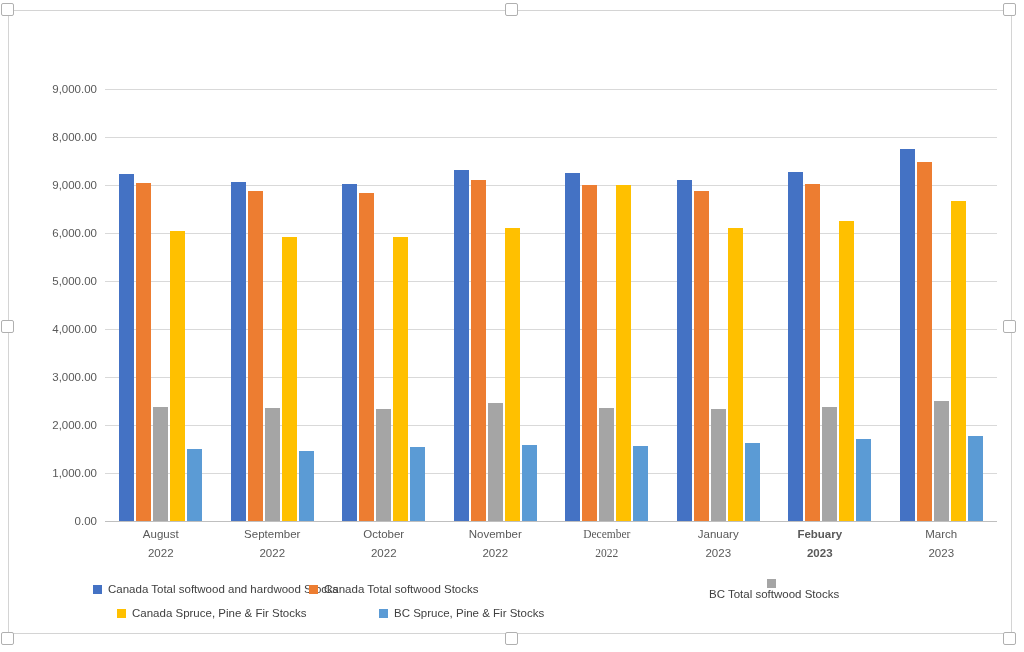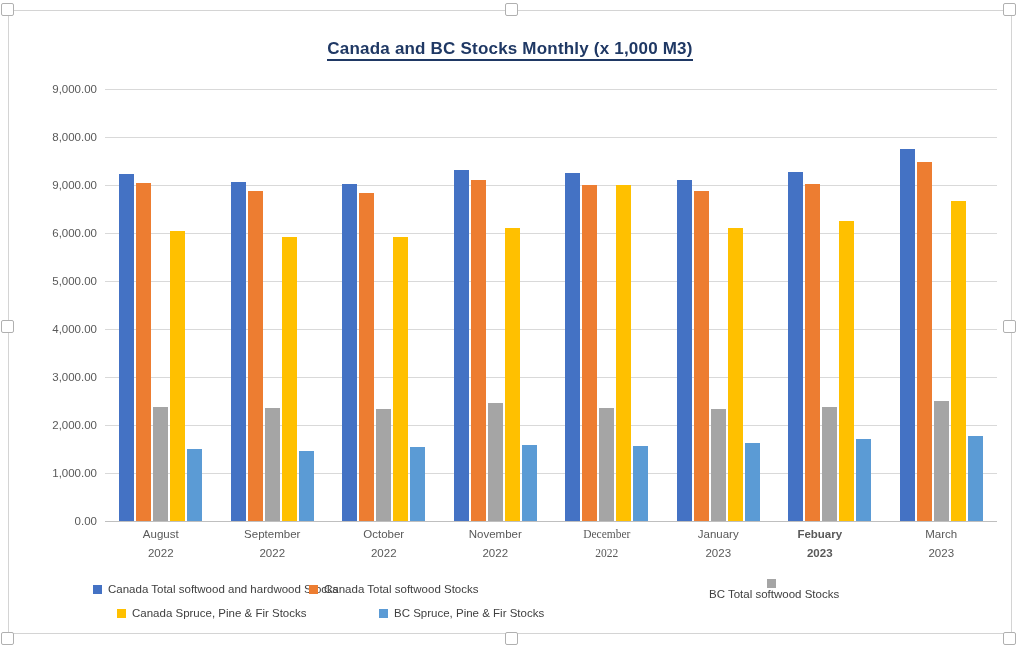--- a/index.html
+++ b/index.html
@@ -150,23 +150,20 @@
     margin-right: 6px;
     flex: none;
   }
   .legend-label { white-space: nowrap; }
 </style>
 </head>
 <body>
 
 <div id="chart-object">
 
-  <div id="chart-title">
-    <span>Canada and BC Stocks  Monthly (x 1,000 M3)</span>
-  </div>
 
   <div id="plot-area">
       <div class="gridline" style="top: 0px;"></div>
       <div class="y-tick-label" style="top: 0px;">9,000.00</div>
       <div class="gridline" style="top: 48px;"></div>
       <div class="y-tick-label" style="top: 48px;">8,000.00</div>
       <div class="gridline" style="top: 96px;"></div>
       <div class="y-tick-label" style="top: 96px;">9,000.00</div>
       <div class="gridline" style="top: 144px;"></div>
       <div class="y-tick-label" style="top: 144px;">6,000.00</div>

